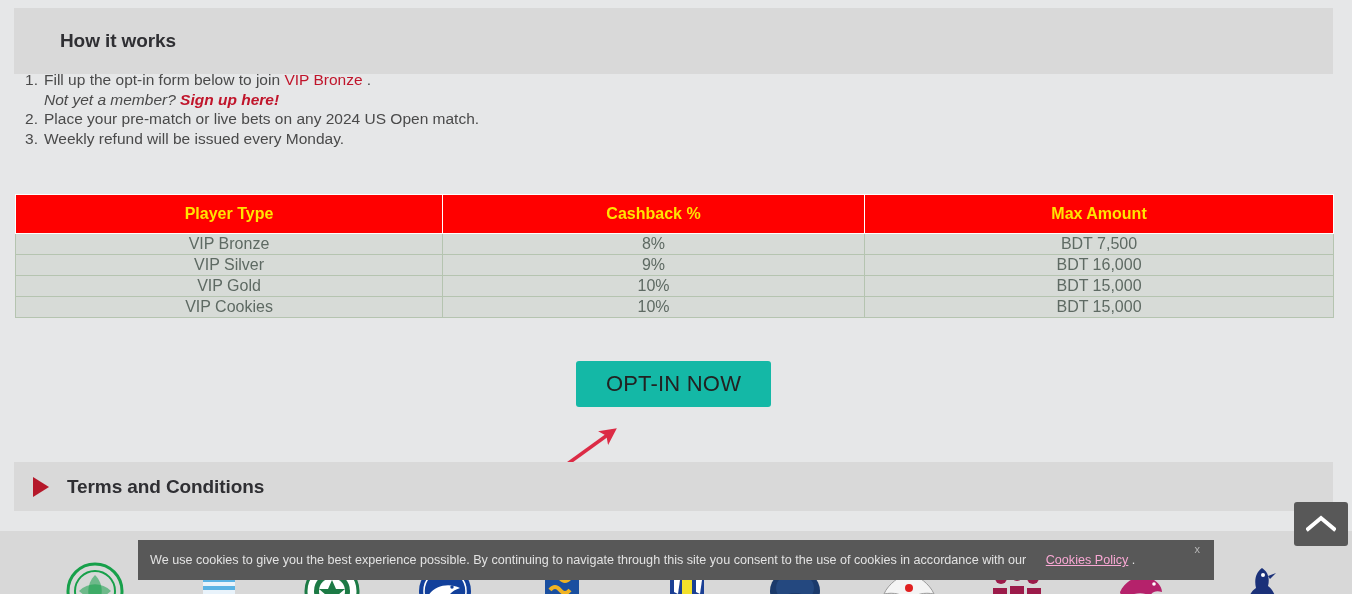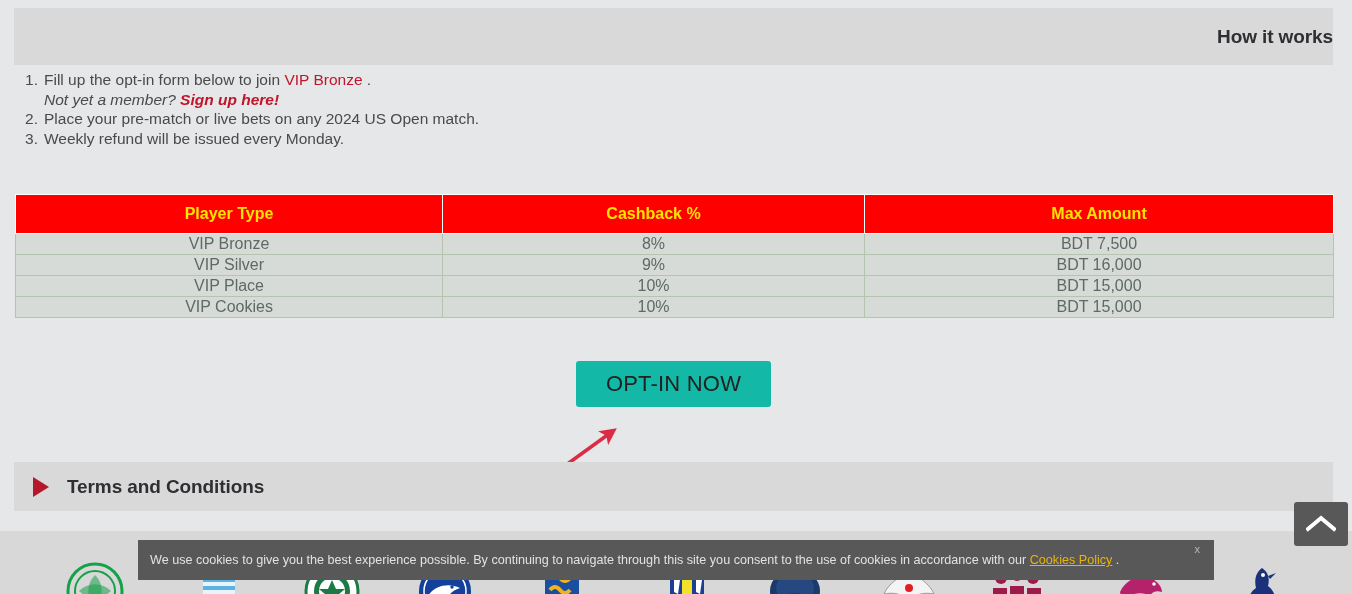--- a/index.html
+++ b/index.html
@@ -36,23 +36,22 @@
   }
   .section-bar .section-title {
     font-size: 19px;
     font-weight: bold;
     color: #2f2f33;
     letter-spacing: -0.1px;
   }
 
   #how-it-works-bar {
     top: 8px;
-    height: 57px;
+    height: 66px;
     padding-left: 46px;
-    justify-content: flex-end;
   }
 
   #terms-bar {
     top: 462px;
     height: 49px;
     padding-left: 19px;
   }
   #terms-bar .tri {
     width: 0; height: 0;
     border-left: 16px solid #b5182a;
@@ -194,22 +193,23 @@
     color: #e2e2e2;
     font-size: 12.6px;
     display: flex;
     align-items: center;
   }
   #cookie-text {
     padding-left: 12px;
     white-space: nowrap;
   }
   #cookies-policy-link {
-    color: #eab308;
+    color: #f9a8d4;
     text-decoration: underline;
+    margin-left: 16px;
   }
   #cookie-close {
     position: absolute;
     right: 8px;
     top: 2px;
     color: #b7b7b7;
     font-size: 11px;
     cursor: pointer;
     background: none;
     border: none;
@@ -279,21 +279,21 @@
         <td>VIP Bronze</td>
         <td>8%</td>
         <td>BDT 7,500</td>
       </tr>
       <tr>
         <td>VIP Silver</td>
         <td>9%</td>
         <td>BDT 16,000</td>
       </tr>
       <tr>
-        <td>VIP Place</td>
+        <td>VIP Gold</td>
         <td>10%</td>
         <td>BDT 15,000</td>
       </tr>
       <tr>
         <td>VIP Cookies</td>
         <td>10%</td>
         <td>BDT 15,000</td>
       </tr>
     </tbody>
   </table>

